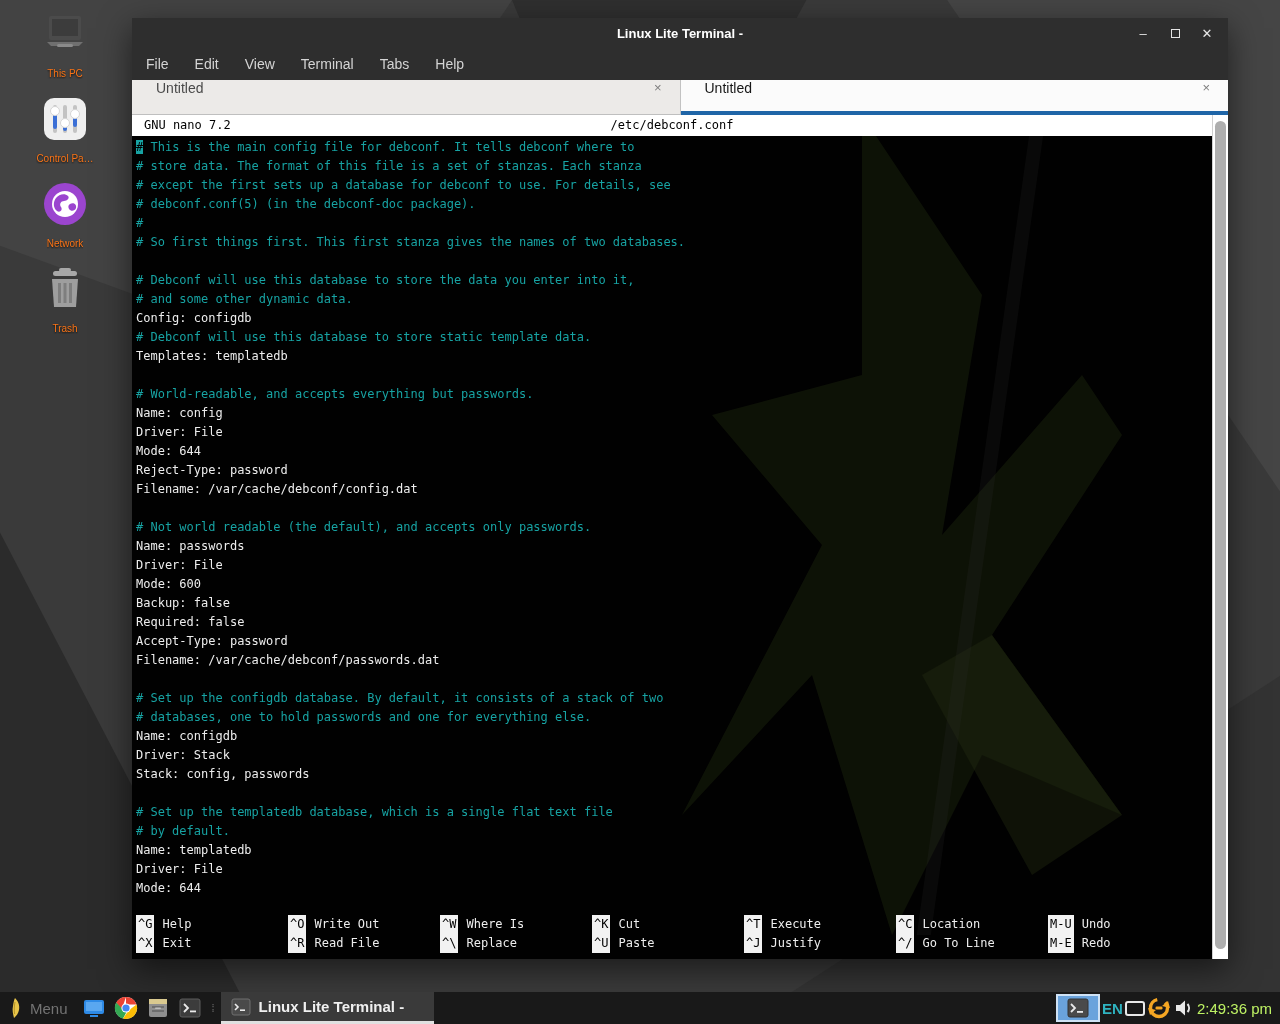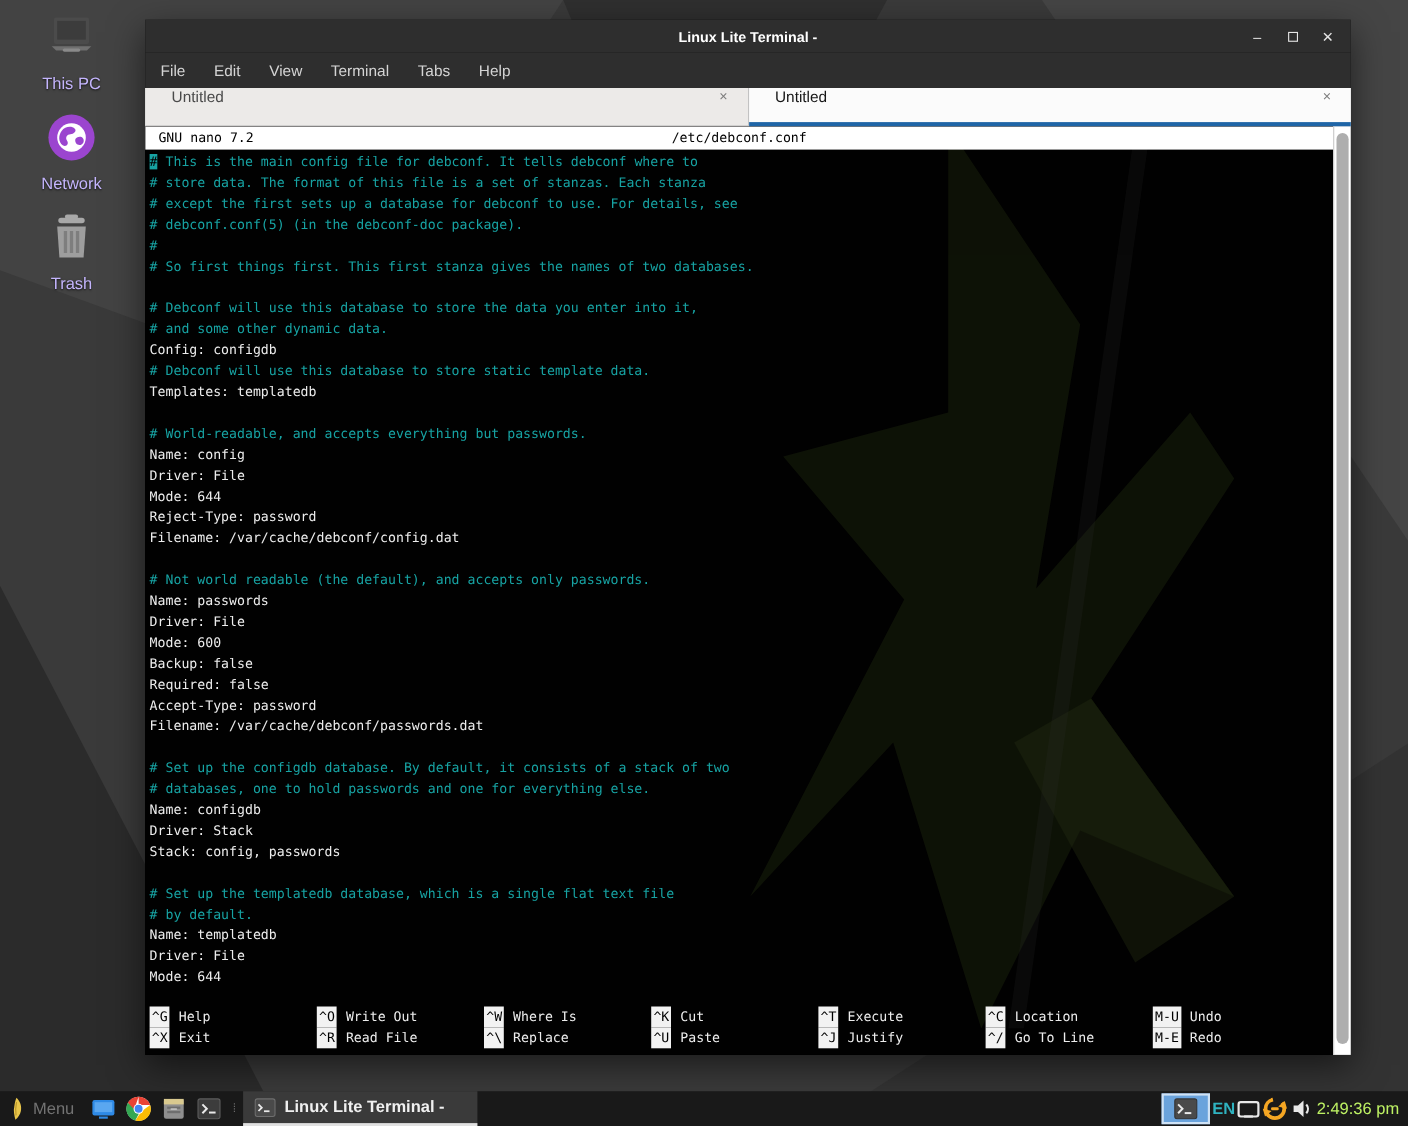--- a/index.html
+++ b/index.html
@@ -12,21 +12,21 @@
   .wp1 { background:#434343; clip-path:polygon(0 0,40% 0,22% 34%,0 24%); }
   .wp2 { background:#2f2f2f; clip-path:polygon(40% 0,63% 0,50% 30%); }
   .wp3 { background:#454545; clip-path:polygon(74% 0,100% 0,100% 48%); }
   .wp4 { background:#2b2b2b; clip-path:polygon(0 52%,20% 100%,0 100%); }
   .wp5 { background:#333333; clip-path:polygon(58% 100%,100% 66%,100% 100%); }
 
   
   .desktop-icons { position:absolute; left:0; top:8px; width:130px; display:flex; flex-direction:column; align-items:center; gap:14px; z-index:2; }
   .dicon { width:120px; display:flex; flex-direction:column; align-items:center; cursor:default; }
   .dicon .img { width:52px; height:52px; display:flex; align-items:center; justify-content:center; }
-  .dicon .lbl { margin-top:8px; color:#c4b5fd; font-size:15px; text-shadow:0 1px 2px rgba(0,0,0,.8); white-space:nowrap; max-width:118px; overflow:hidden; }
+  .dicon .lbl { margin-top:8px; color:#f97316; font-size:10px; text-shadow:0 1px 2px rgba(0,0,0,.8); white-space:nowrap; max-width:118px; overflow:hidden; }
 
   
   .window { position:absolute; left:132px; top:18px; width:1096px; height:941px; z-index:3;
             box-shadow:0 10px 30px rgba(0,0,0,.55); background:#000; display:flex; flex-direction:column; }
   .titlebar { height:30px; background:#2e2e2e; display:flex; align-items:center; position:relative; flex:0 0 auto; }
   .titlebar .title { position:absolute; left:0; right:0; text-align:center; color:#ffffff; font-size:13px; font-weight:bold; }
   .win-controls { margin-left:auto; display:flex; align-items:center; gap:18px; padding-right:14px; z-index:1; }
   .wc { color:#e6e6e6; font-size:13px; width:14px; height:14px; display:flex; align-items:center; justify-content:center; cursor:pointer; }
   .wc.max span { width:9px; height:9px; border:1.5px solid #e6e6e6; display:block; }
   .menubar { height:32px; background:#2e2e2e; display:flex; align-items:center; gap:26px; padding-left:14px; flex:0 0 auto; }
@@ -97,20 +97,37 @@
           <rect x="13" y="11" width="26" height="17" fill="#3c3c3c"></rect>
           <path d="M8 34 L44 34 L40 38 L12 38 Z" fill="#6f6f6f"></path>
           <rect x="18" y="36" width="16" height="3" rx="1.5" fill="#8a8a8a"></rect>
         </svg>
       </span>
       <span class="lbl">This PC</span>
     </div>
     <div class="dicon">
       <span class="img">
         <svg width="52" height="52" viewBox="0 0 52 52">
+          <rect x="5" y="5" width="42" height="42" rx="10" fill="#efefef"></rect>
+          <rect x="14" y="12" width="4" height="28" rx="2" fill="#c3c3c3"></rect>
+          <rect x="24" y="12" width="4" height="28" rx="2" fill="#c3c3c3"></rect>
+          <rect x="34" y="12" width="4" height="28" rx="2" fill="#c3c3c3"></rect>
+          <rect x="14" y="18" width="4" height="18" rx="2" fill="#3b6fd6"></rect>
+          <rect x="24" y="28" width="4" height="10" rx="2" fill="#3b6fd6"></rect>
+          <rect x="34" y="20" width="4" height="14" rx="2" fill="#3b6fd6"></rect>
+          <circle cx="16" cy="18" r="4.5" fill="#fff" stroke="#d6d6d6"></circle>
+          <circle cx="26" cy="30" r="4.5" fill="#fff" stroke="#d6d6d6"></circle>
+          <circle cx="36" cy="21" r="4.5" fill="#fff" stroke="#d6d6d6"></circle>
+        </svg>
+      </span>
+      <span class="lbl">Control Pa…</span>
+    </div>
+    <div class="dicon">
+      <span class="img">
+        <svg width="52" height="52" viewBox="0 0 52 52">
           <circle cx="26" cy="26" r="21" fill="#9b45cf"></circle>
           <circle cx="26" cy="26" r="13" fill="#ffffff"></circle>
           <path d="M17 20 C20 16 26 15 29 18 C31 20 28 23 25 23 C22 23 20 26 22 29 C24 32 21 35 18 33 C14 30 14 24 17 20 Z" fill="#9b45cf"></path>
           <path d="M31 26 C34 24 38 26 37 30 C36 33 32 34 30 31 C29 29 29 27 31 26 Z" fill="#9b45cf"></path>
         </svg>
       </span>
       <span class="lbl">Network</span>
     </div>
     <div class="dicon">
       <span class="img">

